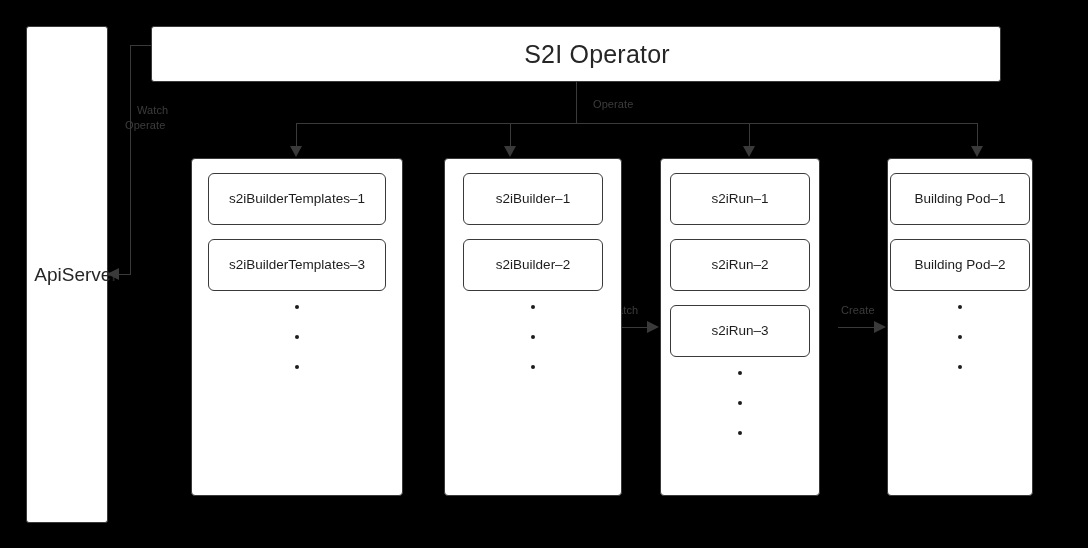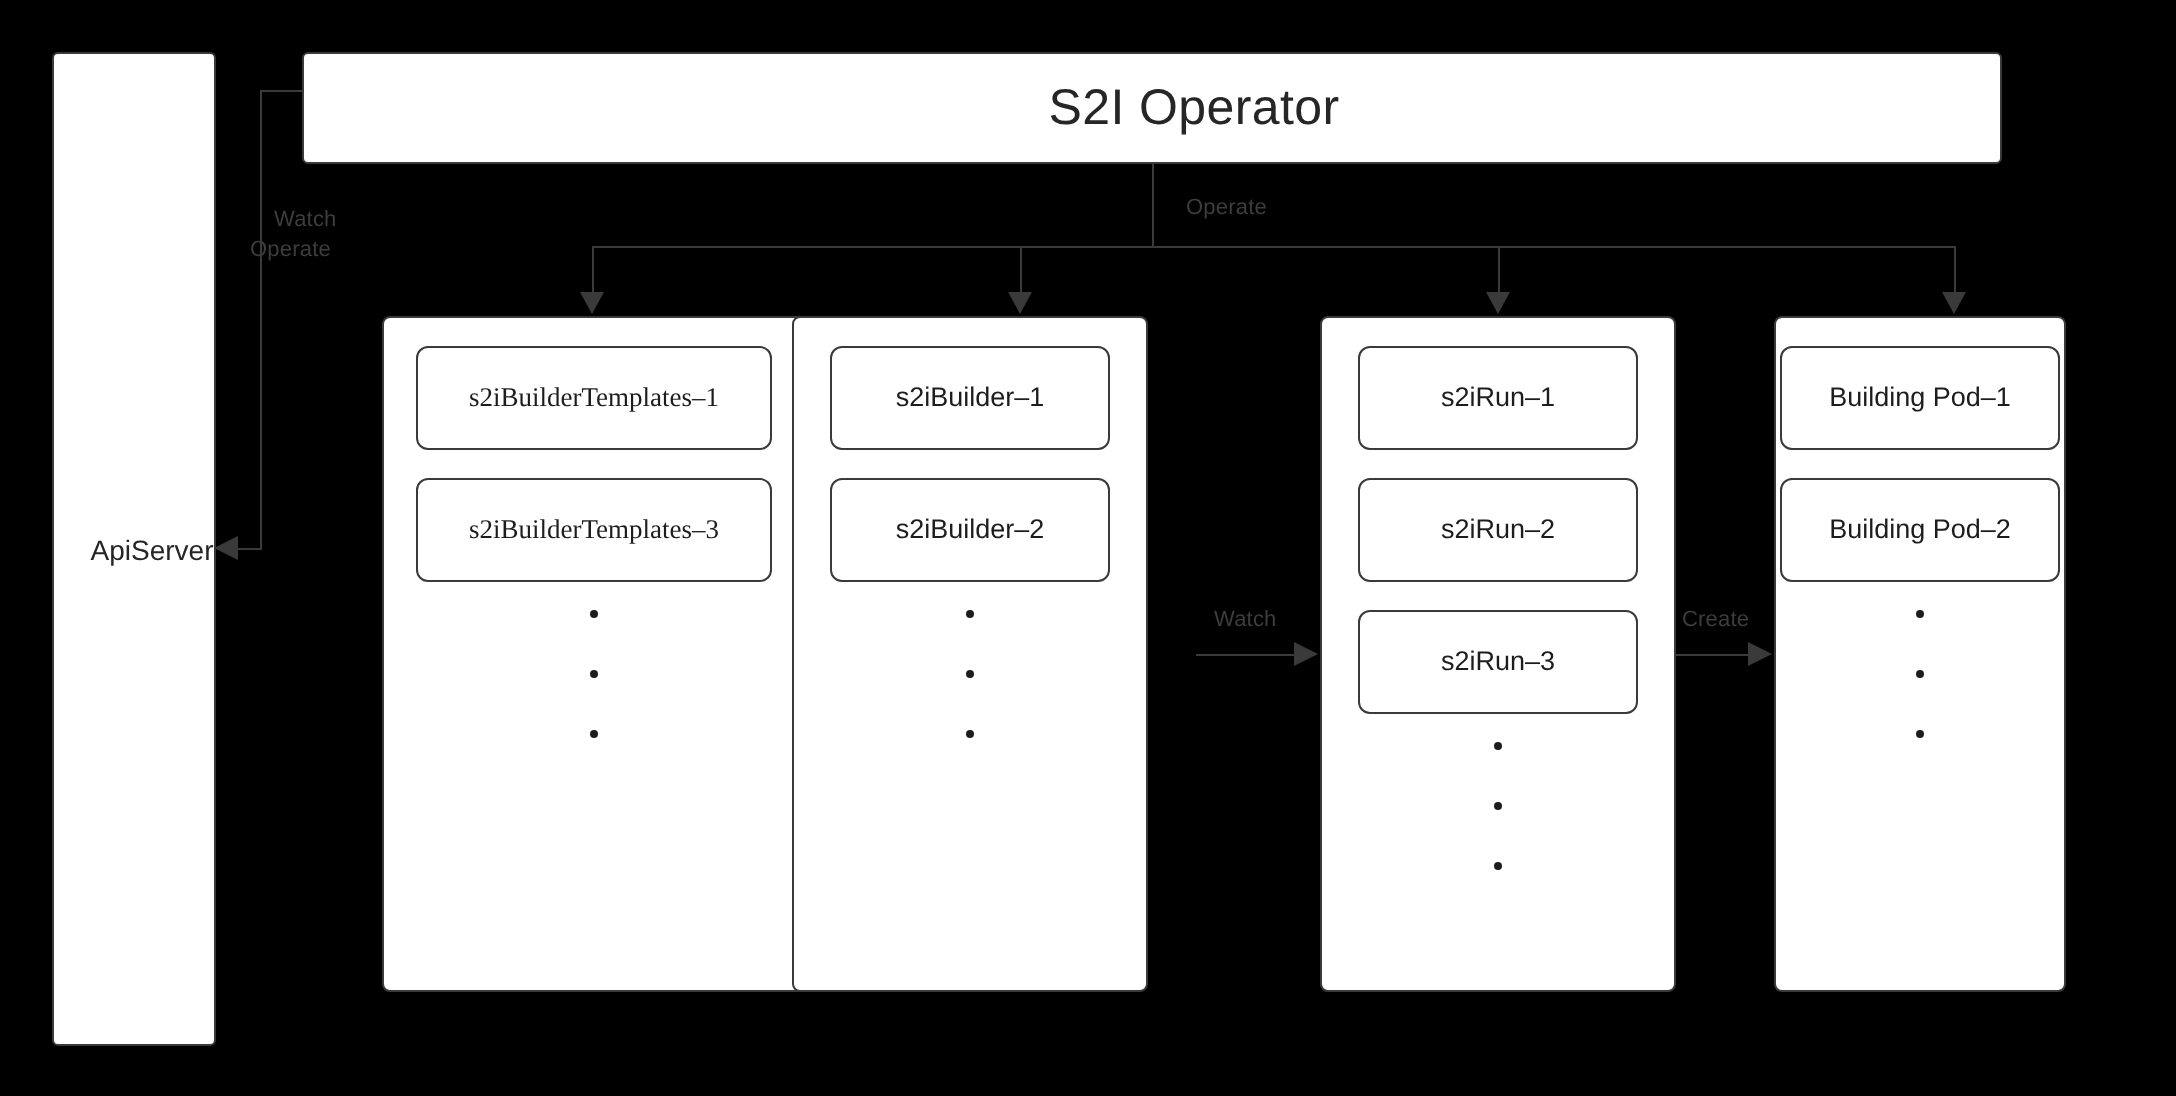--- a/index.html
+++ b/index.html
@@ -50,21 +50,21 @@
     left: 26px;
     top: 26px;
     width: 82px;
     height: 497px;
     display: flex;
     align-items: center;
     justify-content: center;
   }
   #apiserver-box .title {
     color: #262626;
-    font-size: 14px;
+    font-size: 19px;
     margin-left: 18px;
   }
 
   
   .column {
     position: absolute;
     background: #ffffff;
     border: 1px solid #3a3a3a;
     border-radius: 4px;
     box-sizing: border-box;
@@ -81,21 +81,21 @@
     box-sizing: border-box;
     display: flex;
     align-items: center;
     justify-content: center;
     text-align: center;
     color: #1d1d1d;
     font-size: 13.5px;
     line-height: 1.28;
     padding: 2px 4px;
   }
-  .col-wide .card { width: 178px; height: 52px; font-family: Liberation Serif, serif; }
+  .col-wide .card { width: 178px; height: 52px; }
   .col-narrow .card { width: 140px; height: 52px; }
 
   .ellipsis {
     margin-top: 8px;
     display: flex;
     flex-direction: column;
     align-items: center;
     gap: 26px;
   }
   .ellipsis .dot {
@@ -197,31 +197,31 @@
   <div class="column col-wide" style="left:191px; width:212px;">
     <div class="card">s2iBuilderTemplates–1</div>
     <div class="card">s2iBuilderTemplates–3</div>
     <div class="ellipsis">
       <span class="dot"></span>
       <span class="dot"></span>
       <span class="dot"></span>
     </div>
   </div>
 
-  <div class="column col-narrow" style="left:396px; width:178px;">
+  <div class="column col-narrow" style="left:444px; width:178px;">
     <div class="card">s2iBuilder–1</div>
     <div class="card">s2iBuilder–2</div>
     <div class="ellipsis">
       <span class="dot"></span>
       <span class="dot"></span>
       <span class="dot"></span>
     </div>
   </div>
 
-  <div class="column col-narrow" style="left:660px; width:178px;">
+  <div class="column col-narrow" style="left:660px; width:160px;">
     <div class="card">s2iRun–1</div>
     <div class="card">s2iRun–2</div>
     <div class="card">s2iRun–3</div>
     <div class="ellipsis">
       <span class="dot"></span>
       <span class="dot"></span>
       <span class="dot"></span>
     </div>
   </div>
 

